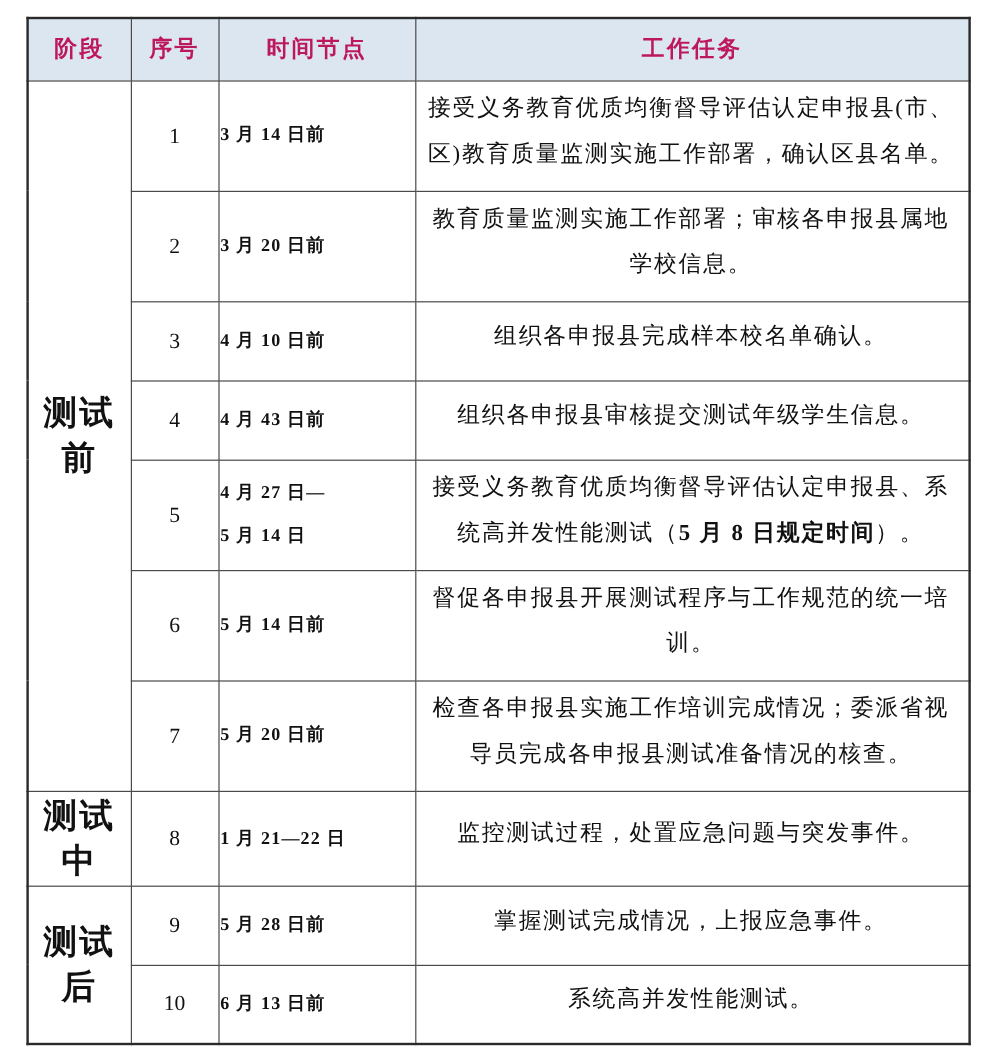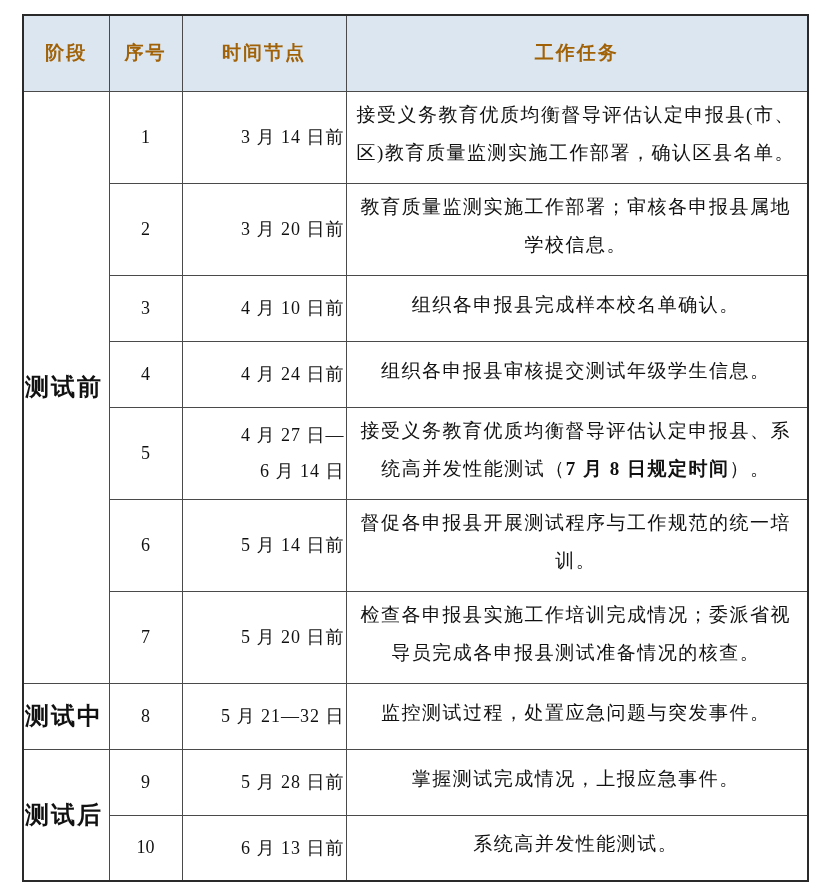--- a/index.html
+++ b/index.html
@@ -26,44 +26,45 @@
     border: 2px solid #2a2a2a;
   }
   table.schedule th,
   table.schedule td {
     border: 1px solid #4a4a4a;
     vertical-align: middle;
     box-sizing: border-box;
   }
   thead th {
     background: #dbe6f1;
-    height: 76px;
+    height: 52px;
     font-size: 19px;
     font-weight: bold;
     text-align: center;
     letter-spacing: 2px;
-    color: #a16207;
+    color: #be185d;
   }
   td.phase-cell {
-    text-align: left;
+    text-align: center;
     font-weight: bold;
-    font-size: 24px;
+    font-size: 28px;
     letter-spacing: 2px;
   }
   td.seq-cell {
     text-align: center;
     font-size: 18px;
     height: 66px;
   }
   td.time-cell {
-    text-align: right;
-    font-size: 18px;
+    text-align: left;
+    font-size: 15px;
     letter-spacing: 1px;
     line-height: 36px;
     height: 66px;
+    font-weight: bold;
   }
   td.task-cell {
     text-align: center;
     font-size: 19px;
     letter-spacing: 1.5px;
     line-height: 38px;
     padding: 4px 12px 11px 10px;
     height: 66px;
   }
   td.task-cell .seg-bold {
@@ -101,42 +102,42 @@
           <td class="time-cell"><span>3 月 20 日前</span></td>
           <td class="task-cell"><span class="seg-normal">教育质量监测实施工作部署；审核各申报县属地学校信息。</span></td>
         </tr>
         <tr>
           <td class="seq-cell">3</td>
           <td class="time-cell"><span>4 月 10 日前</span></td>
           <td class="task-cell"><span class="seg-normal">组织各申报县完成样本校名单确认。</span></td>
         </tr>
         <tr>
           <td class="seq-cell">4</td>
-          <td class="time-cell"><span>4 月 24 日前</span></td>
+          <td class="time-cell"><span>4 月 43 日前</span></td>
           <td class="task-cell"><span class="seg-normal">组织各申报县审核提交测试年级学生信息。</span></td>
         </tr>
         <tr>
           <td class="seq-cell">5</td>
-          <td class="time-cell"><span>4 月 27 日—</span><br><span>6 月 14 日</span></td>
-          <td class="task-cell"><span class="seg-normal">接受义务教育优质均衡督导评估认定申报县、系统高并发性能测试（</span><span class="seg-bold">7 月 8 日规定时间</span><span class="seg-normal">）。</span></td>
+          <td class="time-cell"><span>4 月 27 日—</span><br><span>5 月 14 日</span></td>
+          <td class="task-cell"><span class="seg-normal">接受义务教育优质均衡督导评估认定申报县、系统高并发性能测试（</span><span class="seg-bold">5 月 8 日规定时间</span><span class="seg-normal">）。</span></td>
         </tr>
         <tr>
           <td class="seq-cell">6</td>
           <td class="time-cell"><span>5 月 14 日前</span></td>
           <td class="task-cell"><span class="seg-normal">督促各申报县开展测试程序与工作规范的统一培训。</span></td>
         </tr>
         <tr>
           <td class="seq-cell">7</td>
           <td class="time-cell"><span>5 月 20 日前</span></td>
           <td class="task-cell"><span class="seg-normal">检查各申报县实施工作培训完成情况；委派省视导员完成各申报县测试准备情况的核查。</span></td>
         </tr>
         <tr>
           <td class="phase-cell" rowspan="1">测试中</td>
           <td class="seq-cell">8</td>
-          <td class="time-cell"><span>5 月 21—32 日</span></td>
+          <td class="time-cell"><span>1 月 21—22 日</span></td>
           <td class="task-cell"><span class="seg-normal">监控测试过程，处置应急问题与突发事件。</span></td>
         </tr>
         <tr>
           <td class="phase-cell" rowspan="2">测试后</td>
           <td class="seq-cell">9</td>
           <td class="time-cell"><span>5 月 28 日前</span></td>
           <td class="task-cell"><span class="seg-normal">掌握测试完成情况，上报应急事件。</span></td>
         </tr>
         <tr>
           <td class="seq-cell">10</td>

